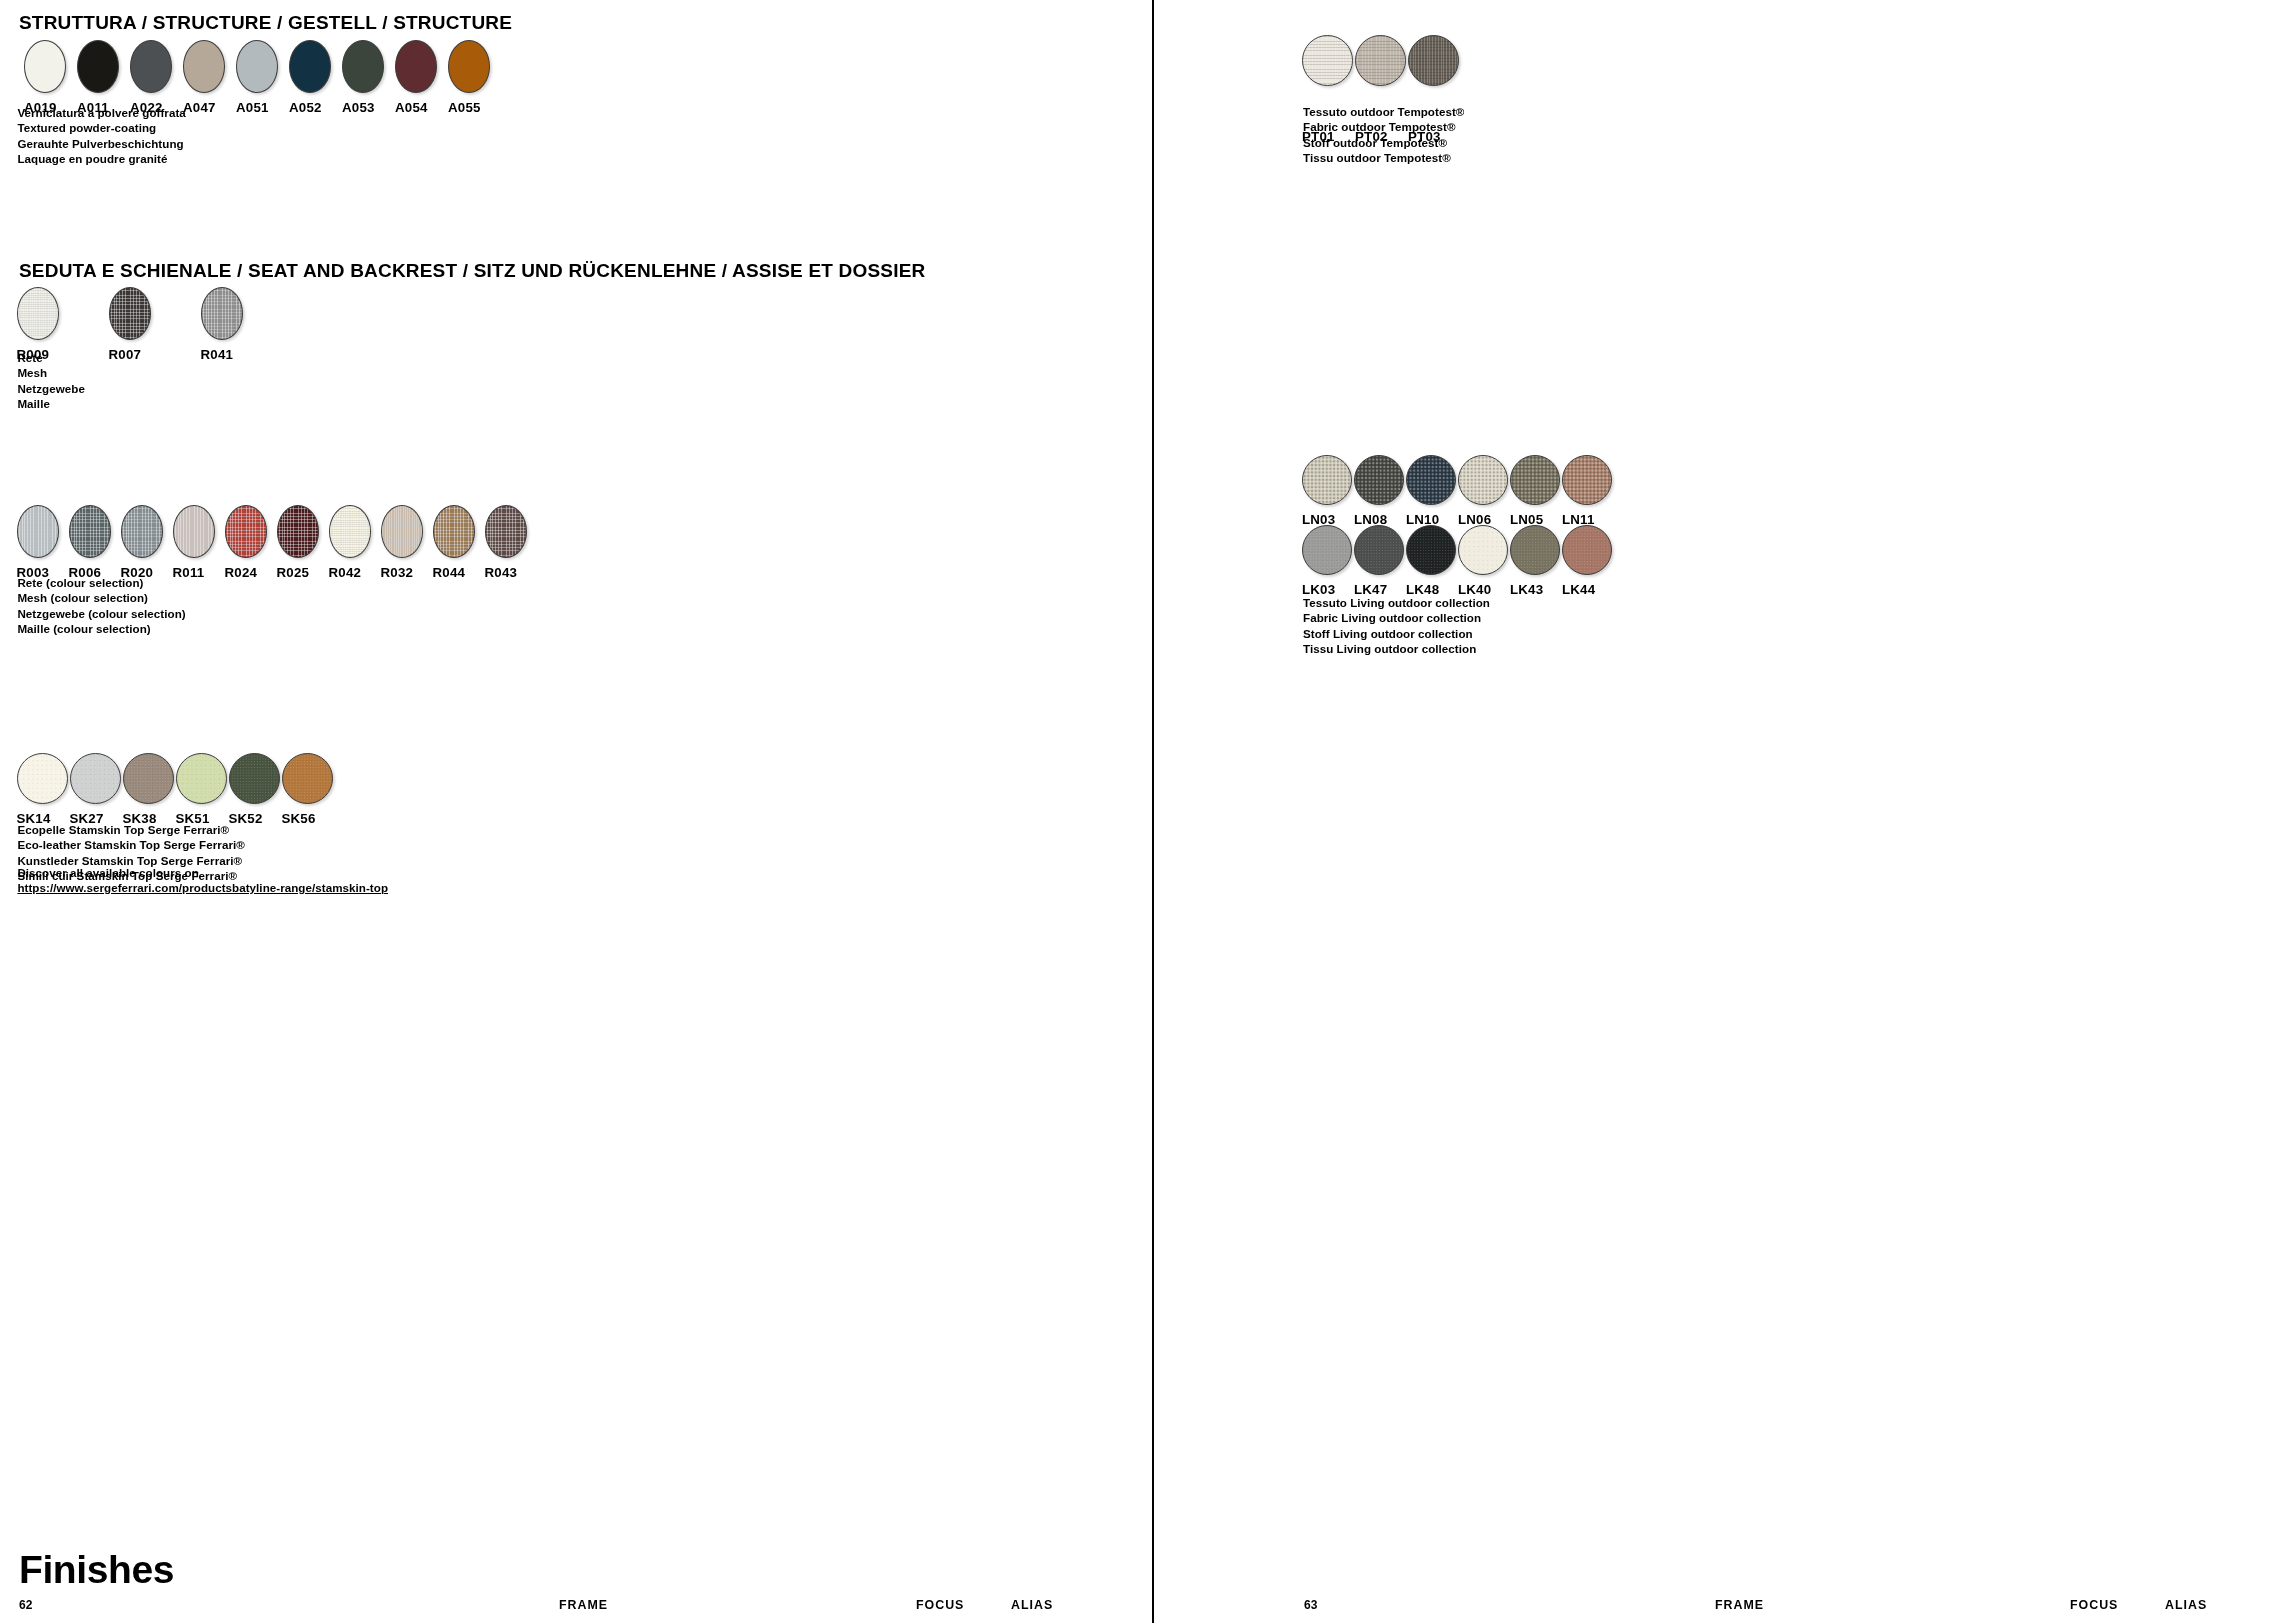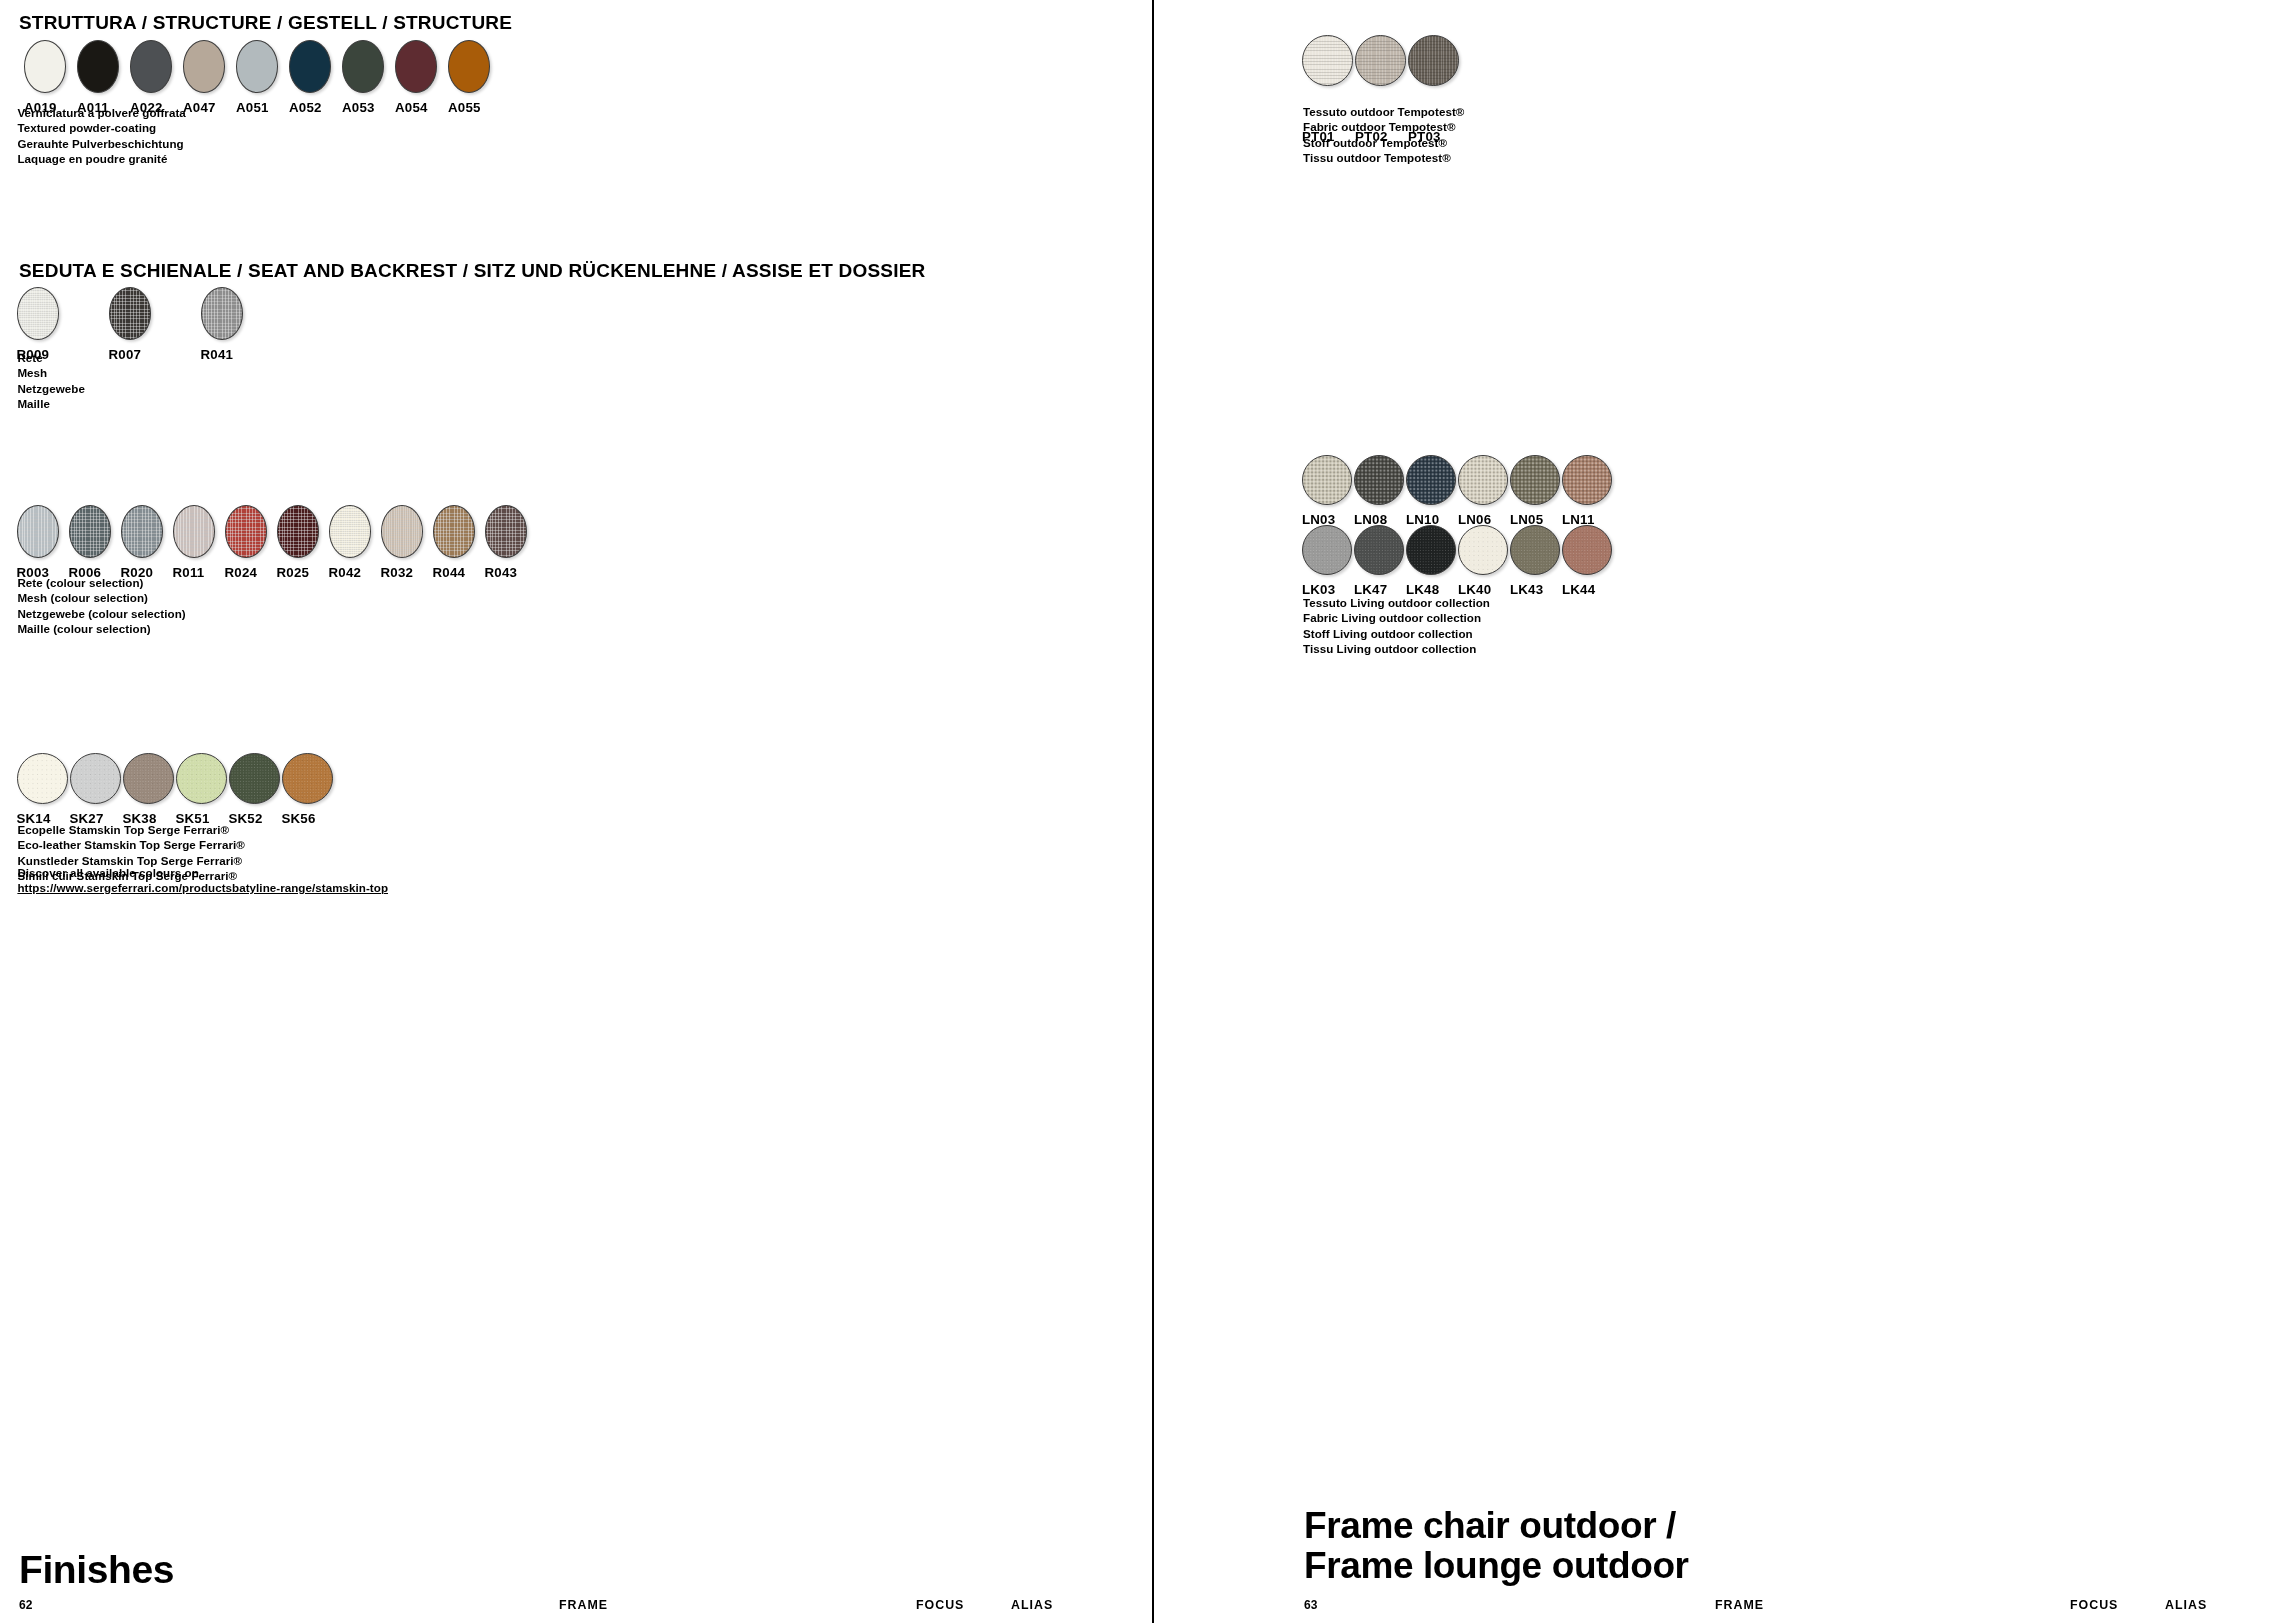--- a/index.html
+++ b/index.html
@@ -436,22 +436,20 @@
           <div class="swatch tex-grain" style="background: rgb(165, 117, 101);"></div>
           <div class="swatch-label">LK44</div>
         </div>
       </div>
 
     <div class="caption" style="left: 150px; top: 595px;" id="cap-living">Tessuto Living outdoor collection
 Fabric Living outdoor collection
 Stoff Living outdoor collection
 Tissu Living outdoor collection</div>
 
-    <div class="page-heading-2" style="left:151px; top:1506px;">Frame chair outdoor /
-Frame lounge outdoor</div>
 
     <div class="folio" style="left:151px; top:1599px;">63</div>
 
     <div class="footer-mark" style="left:534px; top:1599px;">FRAME</div>
 
     <div class="footer-mark" style="left:889px; top:1599px;">FOCUS</div>
 
     <div class="footer-mark" style="left:984px; top:1599px;">ALIAS</div>
   </div>
 

